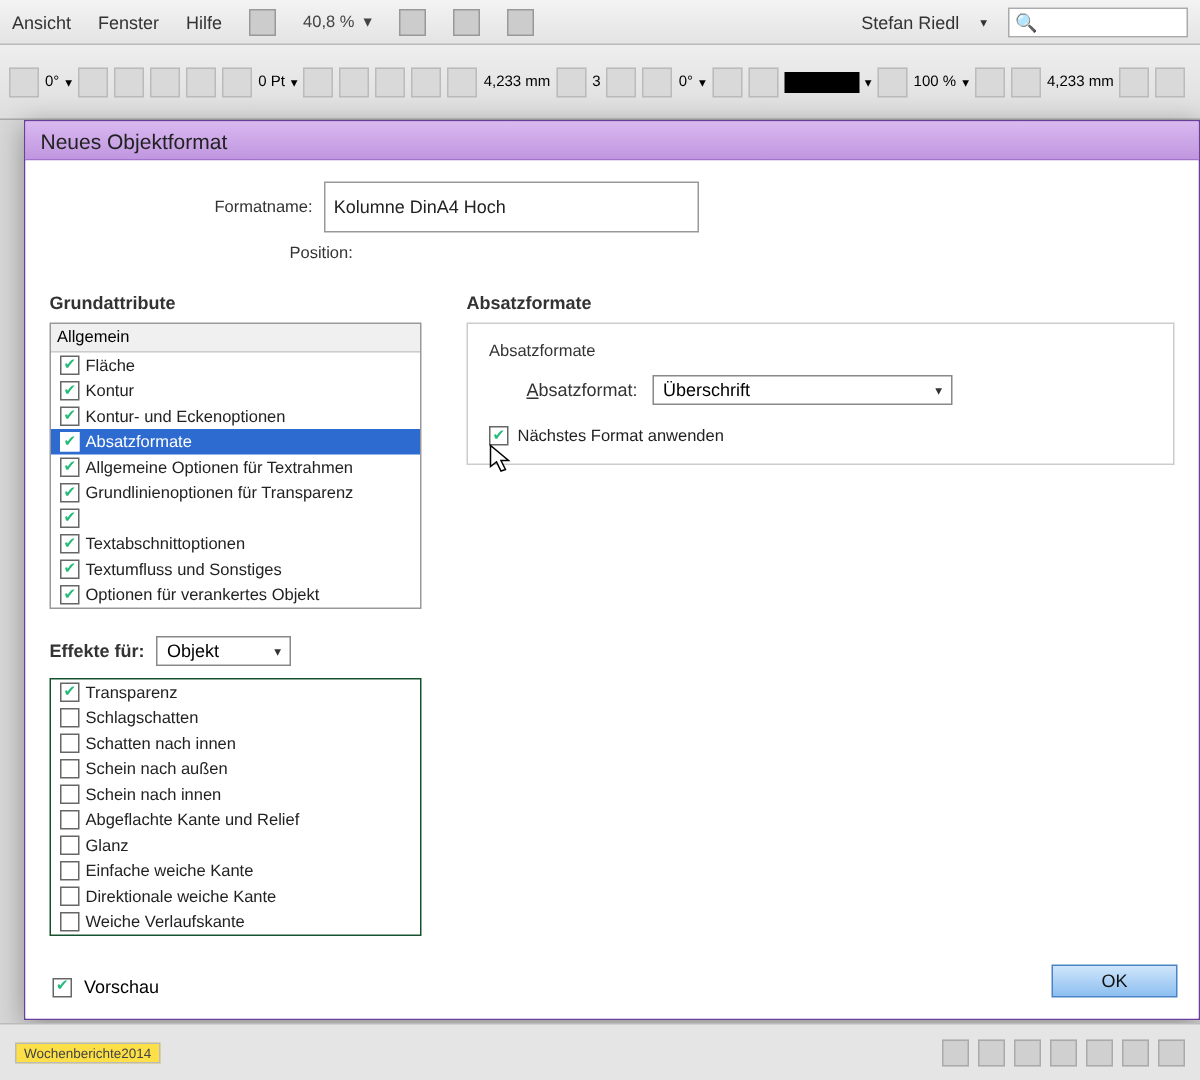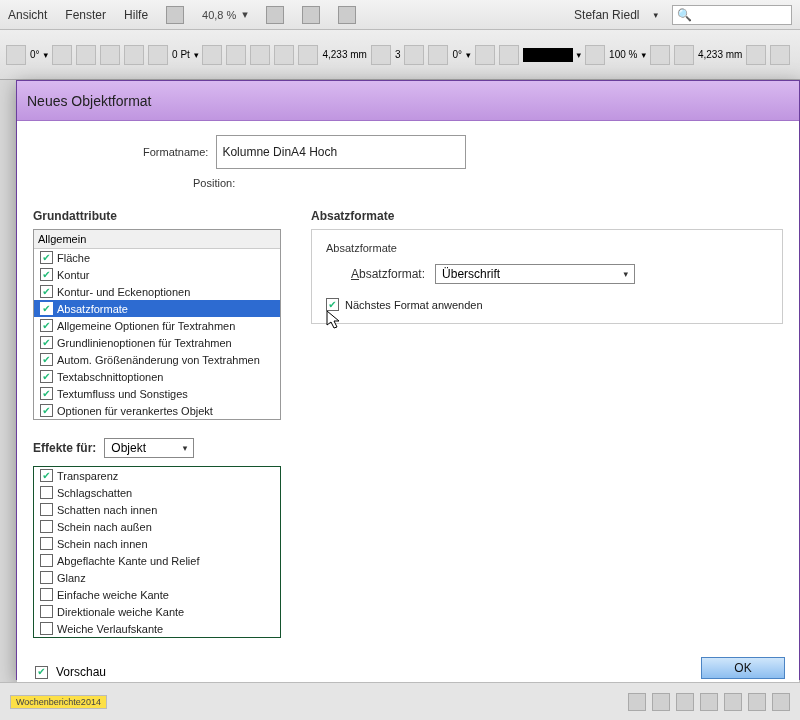--- a/index.html
+++ b/index.html
@@ -10,21 +10,21 @@
     .menubar-right { margin-left:auto; display:flex; align-items:center; gap:14px; }
     .zoom { display:flex; align-items:center; gap:6px; font-size:11px; color:#444; }
     .tb-ico { width:18px; height:18px; background:#ccc; border:1px solid #999; }
     .search { width:120px; height:20px; border:1px solid #aaa; background:#fff; display:flex; align-items:center; padding:0 4px; font-size:12px; color:#888; }
 
     .toolbars { background:linear-gradient(#eeeeee,#dedede); border-bottom:1px solid #aaa; padding:4px 6px; display:flex; flex-wrap:wrap; gap:4px; height:50px; align-items:center; }
     .tbtn { width:20px; height:20px; background:#d9d9d9; border:1px solid #bbb; }
 
     
     .dialog { position:absolute; left:16px; top:80px; width:784px; height:600px; background:#fff; border:1px solid #6a3e9c; box-shadow:0 4px 18px rgba(0,0,0,.35); }
-    .titlebar { background: linear-gradient(#d9b9f0,#c096e0); height:40px; display:flex; align-items:center; padding:0 10px; border-bottom:1px solid #a274c9; }
+    .titlebar { background: linear-gradient(#d9b9f0,#c096e0); height:26px; display:flex; align-items:center; padding:0 10px; border-bottom:1px solid #a274c9; }
     .titlebar span { font-size:14px; color:#222; }
 
     .dlg-body { position:relative; padding:14px 16px 8px 16px; height:calc(100% - 26px); background:#fff; }
 
     .row-formatname { display:flex; align-items:center; gap:8px; margin-left:110px; }
     .lbl { font-size:11px; color:#333; }
     .txt { width:250px; height:34px; border:1px solid #999; padding:0 5px; font-size:12px; color:#222; }
     .row-position { margin-left:160px; margin-top:8px; font-size:11px; color:#333; }
 
     .columns { display:flex; margin-top:20px; gap:30px; }
@@ -165,25 +165,24 @@
               <div class="listitem selected">
                 <span class="chk on"></span>
                 <span>Absatzformate</span>
               </div>
               <div class="listitem">
                 <span class="chk on"></span>
                 <span>Allgemeine Optionen für Textrahmen</span>
               </div>
               <div class="listitem">
                 <span class="chk on"></span>
-                <span>Grundlinienoptionen für Textrahmen</span>
-              </div>
-              <div class="listitem">
-                <span class="chk on"></span>
-                <span>Autom. Größenänderung von Textrahmen</span>
+                <span>Grundlinienoptionen für Transparenz</span>
+              </div>
+              <div class="listitem">
+                <span class="chk on"></span>
               </div>
               <div class="listitem">
                 <span class="chk on"></span>
                 <span>Textabschnittoptionen</span>
               </div>
               <div class="listitem">
                 <span class="chk on"></span>
                 <span>Textumfluss und Sonstiges</span>
               </div>
               <div class="listitem">

